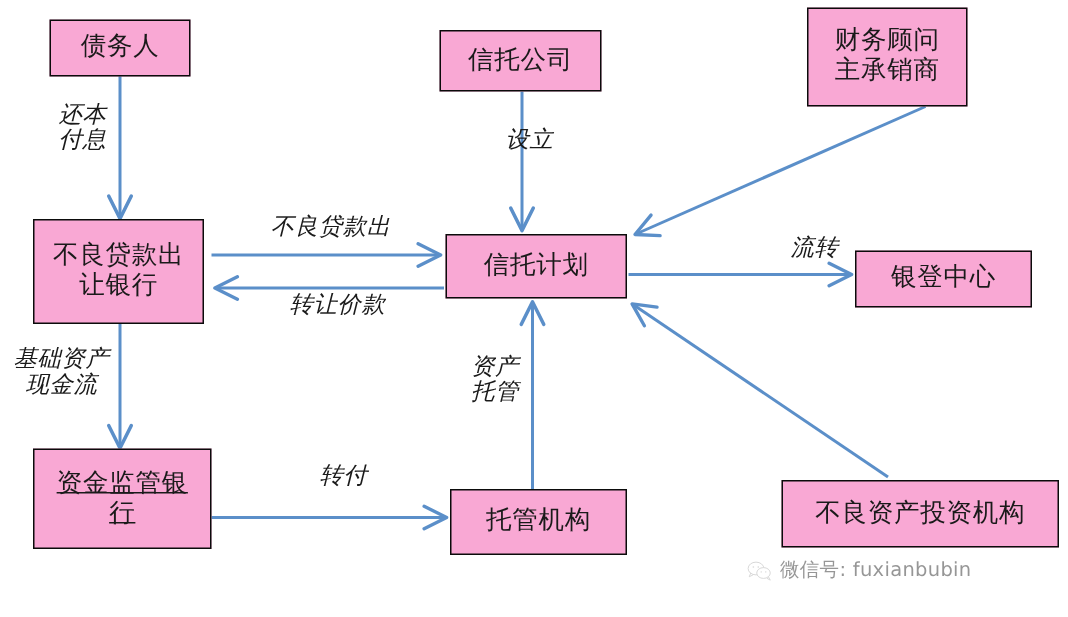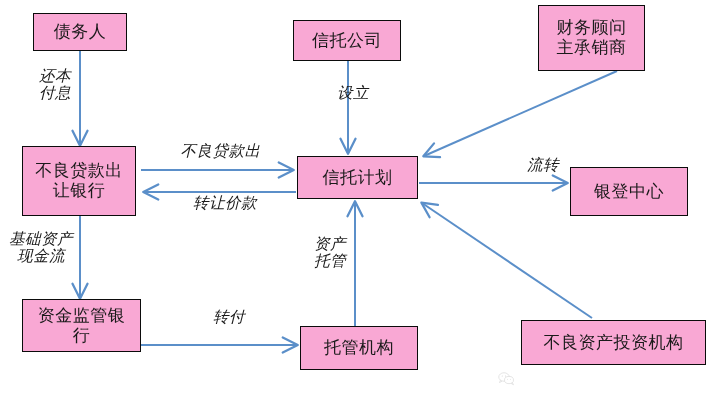--- a/index.html
+++ b/index.html
@@ -115,39 +115,39 @@
 
   <div class="node" style="left:33px; top:13px; width:94px; height:38px;">
     <span class="node-label">债务人</span>
   </div>
 
   <div class="node" style="left:22px; top:146px; width:114px; height:70px;">
     <span class="node-label">不良贷款出
 让银行</span>
   </div>
 
-  <div class="node" style="left:22px; top:299px; width:119px; height:53px;">
+  <div class="node" style="left:22px; top:299px; width:119px; height:67px;text-decoration:underline;">
     <span class="node-label">资金监管银
 行</span>
   </div>
 
   <div class="node" style="left:293px; top:20px; width:108px; height:41px;">
     <span class="node-label">信托公司</span>
   </div>
 
   <div class="node" style="left:297px; top:156px; width:121px; height:43px;">
     <span class="node-label">信托计划</span>
   </div>
 
   <div class="node" style="left:538px; top:5px; width:107px; height:66px;">
     <span class="node-label">财务顾问
 主承销商</span>
   </div>
 
-  <div class="node" style="left:570px; top:167px; width:118px; height:49px;">
+  <div class="node" style="left:570px; top:167px; width:118px; height:38px;">
     <span class="node-label">银登中心</span>
   </div>
 
   <div class="node" style="left:300px; top:326px; width:118px; height:44px;">
     <span class="node-label">托管机构</span>
   </div>
 
   <div class="node" style="left:521px; top:320px; width:185px; height:45px;">
     <span class="node-label">不良资产投资机构</span>
   </div>
@@ -175,15 +175,16 @@
     <svg class="wm-logo" viewBox="0 0 34 30" xmlns="http://www.w3.org/2000/svg">
       <ellipse cx="12" cy="12" rx="10.5" ry="8.5" fill="none" stroke="#9a9a9a" stroke-width="1.3"></ellipse>
       <path d="M5,18 L3,23 L8,20.5" fill="none" stroke="#9a9a9a" stroke-width="1.3"></path>
       <circle cx="8.5" cy="10" r="1.1" fill="#9a9a9a"></circle>
       <circle cx="15" cy="10" r="1.1" fill="#9a9a9a"></circle>
       <ellipse cx="22" cy="18" rx="9" ry="7.2" fill="#ffffff" stroke="#9a9a9a" stroke-width="1.3"></ellipse>
       <path d="M28.5,23 L31,27.5 L26.5,25" fill="none" stroke="#9a9a9a" stroke-width="1.3"></path>
       <circle cx="19" cy="16.5" r="0.95" fill="#9a9a9a"></circle>
       <circle cx="25" cy="16.5" r="0.95" fill="#9a9a9a"></circle>
     </svg>
+    <span class="wm-text">微信号: fuxianbubin</span>
   </div>
 
 </div>
 
 </body></html>

